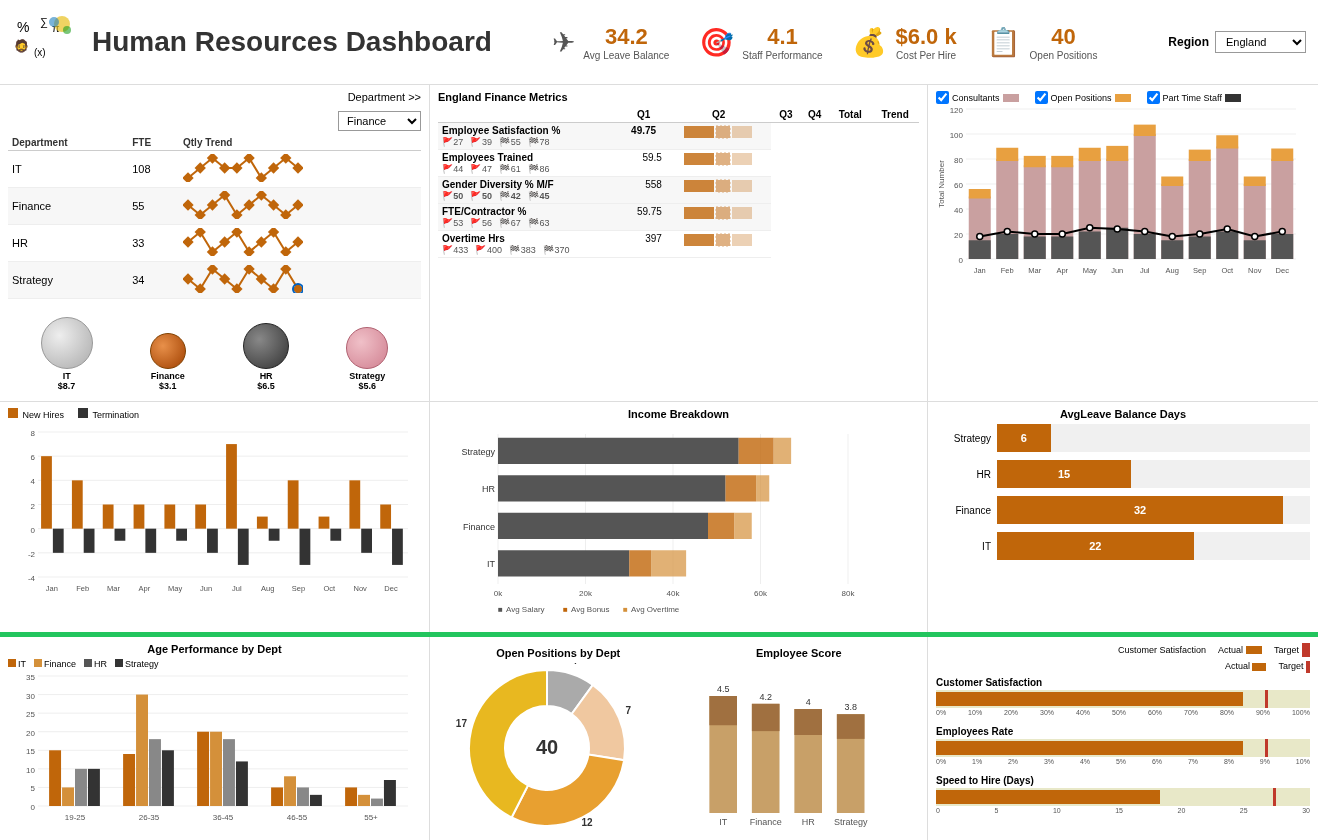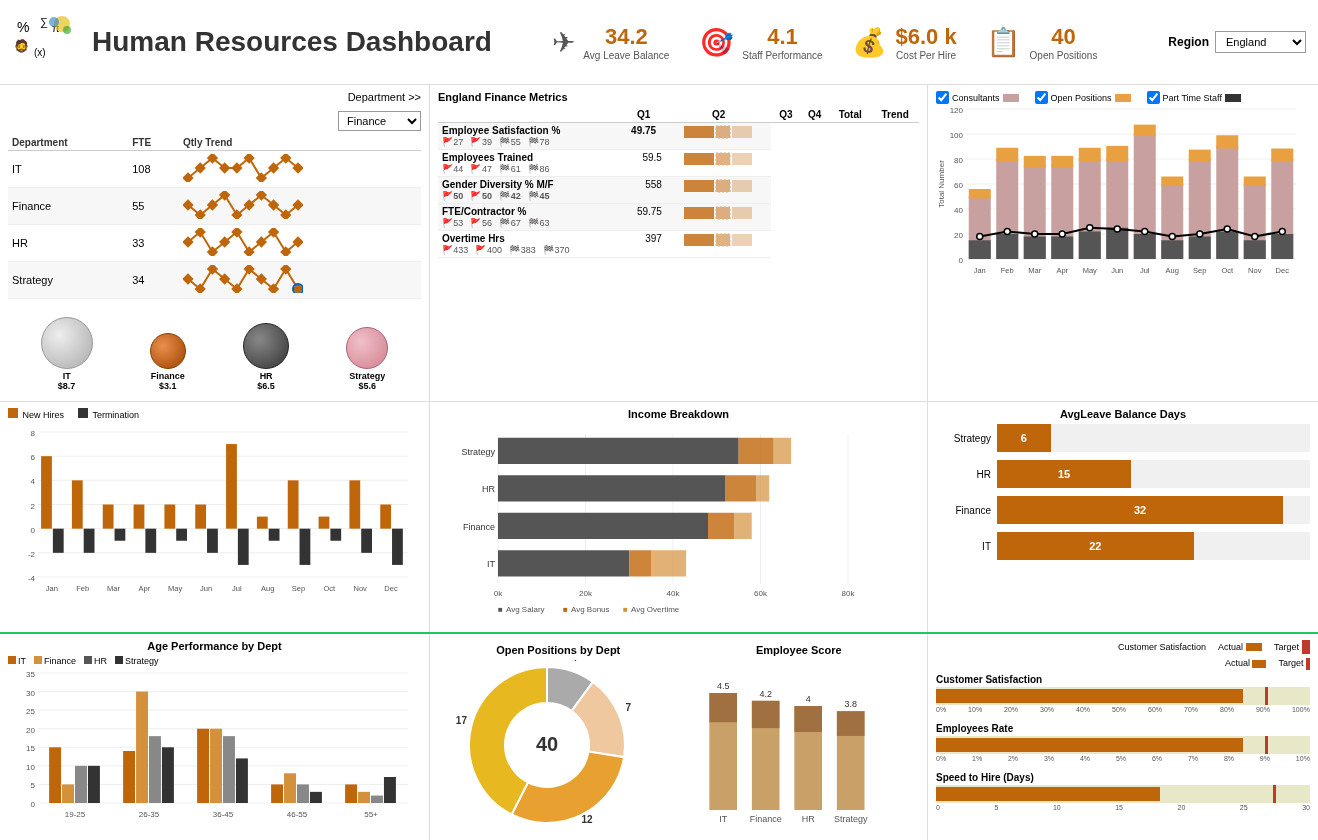--- a/index.html
+++ b/index.html
@@ -16,21 +16,21 @@
     .kpi-icon { font-size: 28px; color: #555; }
     .kpi-value { font-size: 22px; font-weight: bold; color: #c0660a; }
     .kpi-label { font-size: 10px; color: #555; }
     .kpi-text { display: flex; flex-direction: column; }
     .region-control { display: flex; align-items: center; gap: 6px; margin-left: auto; }
     .region-label { font-weight: bold; font-size: 12px; }
     .region-select { padding: 3px 20px 3px 6px; border: 1px solid #999; background: #fff; font-size: 11px; }
 
     
     .row1 { display: grid; grid-template-columns: 430px 1fr 390px; border-bottom: 1px solid #ddd; }
-    .row2 { display: grid; grid-template-columns: 430px 1fr 390px; border-bottom: 2px solid #22c55e; }
+    .row2 { display: grid; grid-template-columns: 430px 1fr 390px; border-bottom: 5px solid #22c55e; }
     .row3 { display: grid; grid-template-columns: 430px 1fr 390px; }
 
     .panel { border-right: 1px solid #ddd; padding: 6px 8px; overflow: hidden; }
     .panel:last-child { border-right: none; }
 
     
     .dept-header { display: flex; align-items: flex-end; gap: 8px; margin-bottom: 4px; flex-direction: column; }
     .dept-select { padding: 2px 16px 2px 4px; border: 1px solid #999; font-size: 11px; background: #fff; }
     .dept-table { width: 100%; border-collapse: collapse; font-size: 11px; }
     .dept-table th { text-align: left; padding: 2px 4px; border-bottom: 1px solid #ccc; font-size: 10px; color: #333; }

